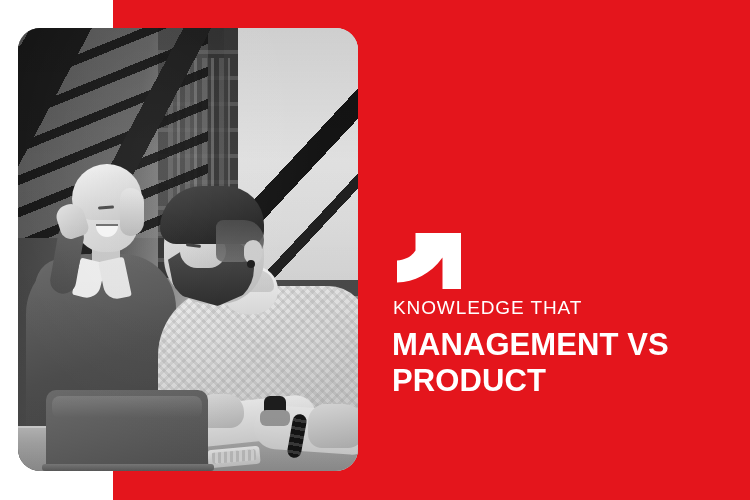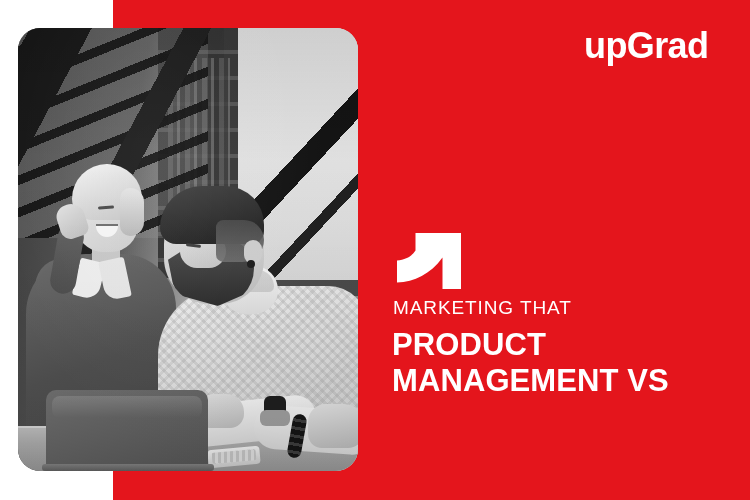--- a/index.html
+++ b/index.html
@@ -451,32 +451,31 @@
     <div class="ph-layer phone"></div>
     <div class="ph-layer phone-scr"></div>
 
     <div class="ph-layer lap-lid"></div>
     <div class="ph-layer lap-lid-hl"></div>
     <div class="ph-layer lap-base"></div>
 
     <div class="ph-layer ph-tone"></div>
   </div>
 
-  <div class="logo">upGrad</div>
 
   <div class="arrow-mark">
     <svg width="64" height="56" viewBox="0 0 64 56" xmlns="http://www.w3.org/2000/svg" aria-hidden="true">
       <path fill="#ffffff" d="M18.5,0 H64 V56 H45.5 V24.5
                C33.2,41.4 17.6,48.6 0,49.6
                V27.6
                C9.4,26.6 14.9,23.0 18.5,17.6
                Z"></path>
     </svg>
   </div>
 
-  <div class="eyebrow">MARKETING THAT</div>
+  <div class="eyebrow">KNOWLEDGE THAT</div>
 
   <div class="headline">
+    <span class="hl-line">MANAGEMENT VS</span>
     <span class="hl-line">PRODUCT</span>
-    <span class="hl-line">MANAGEMENT VS</span>
   </div>
 
 </div>
 
 </body></html>

